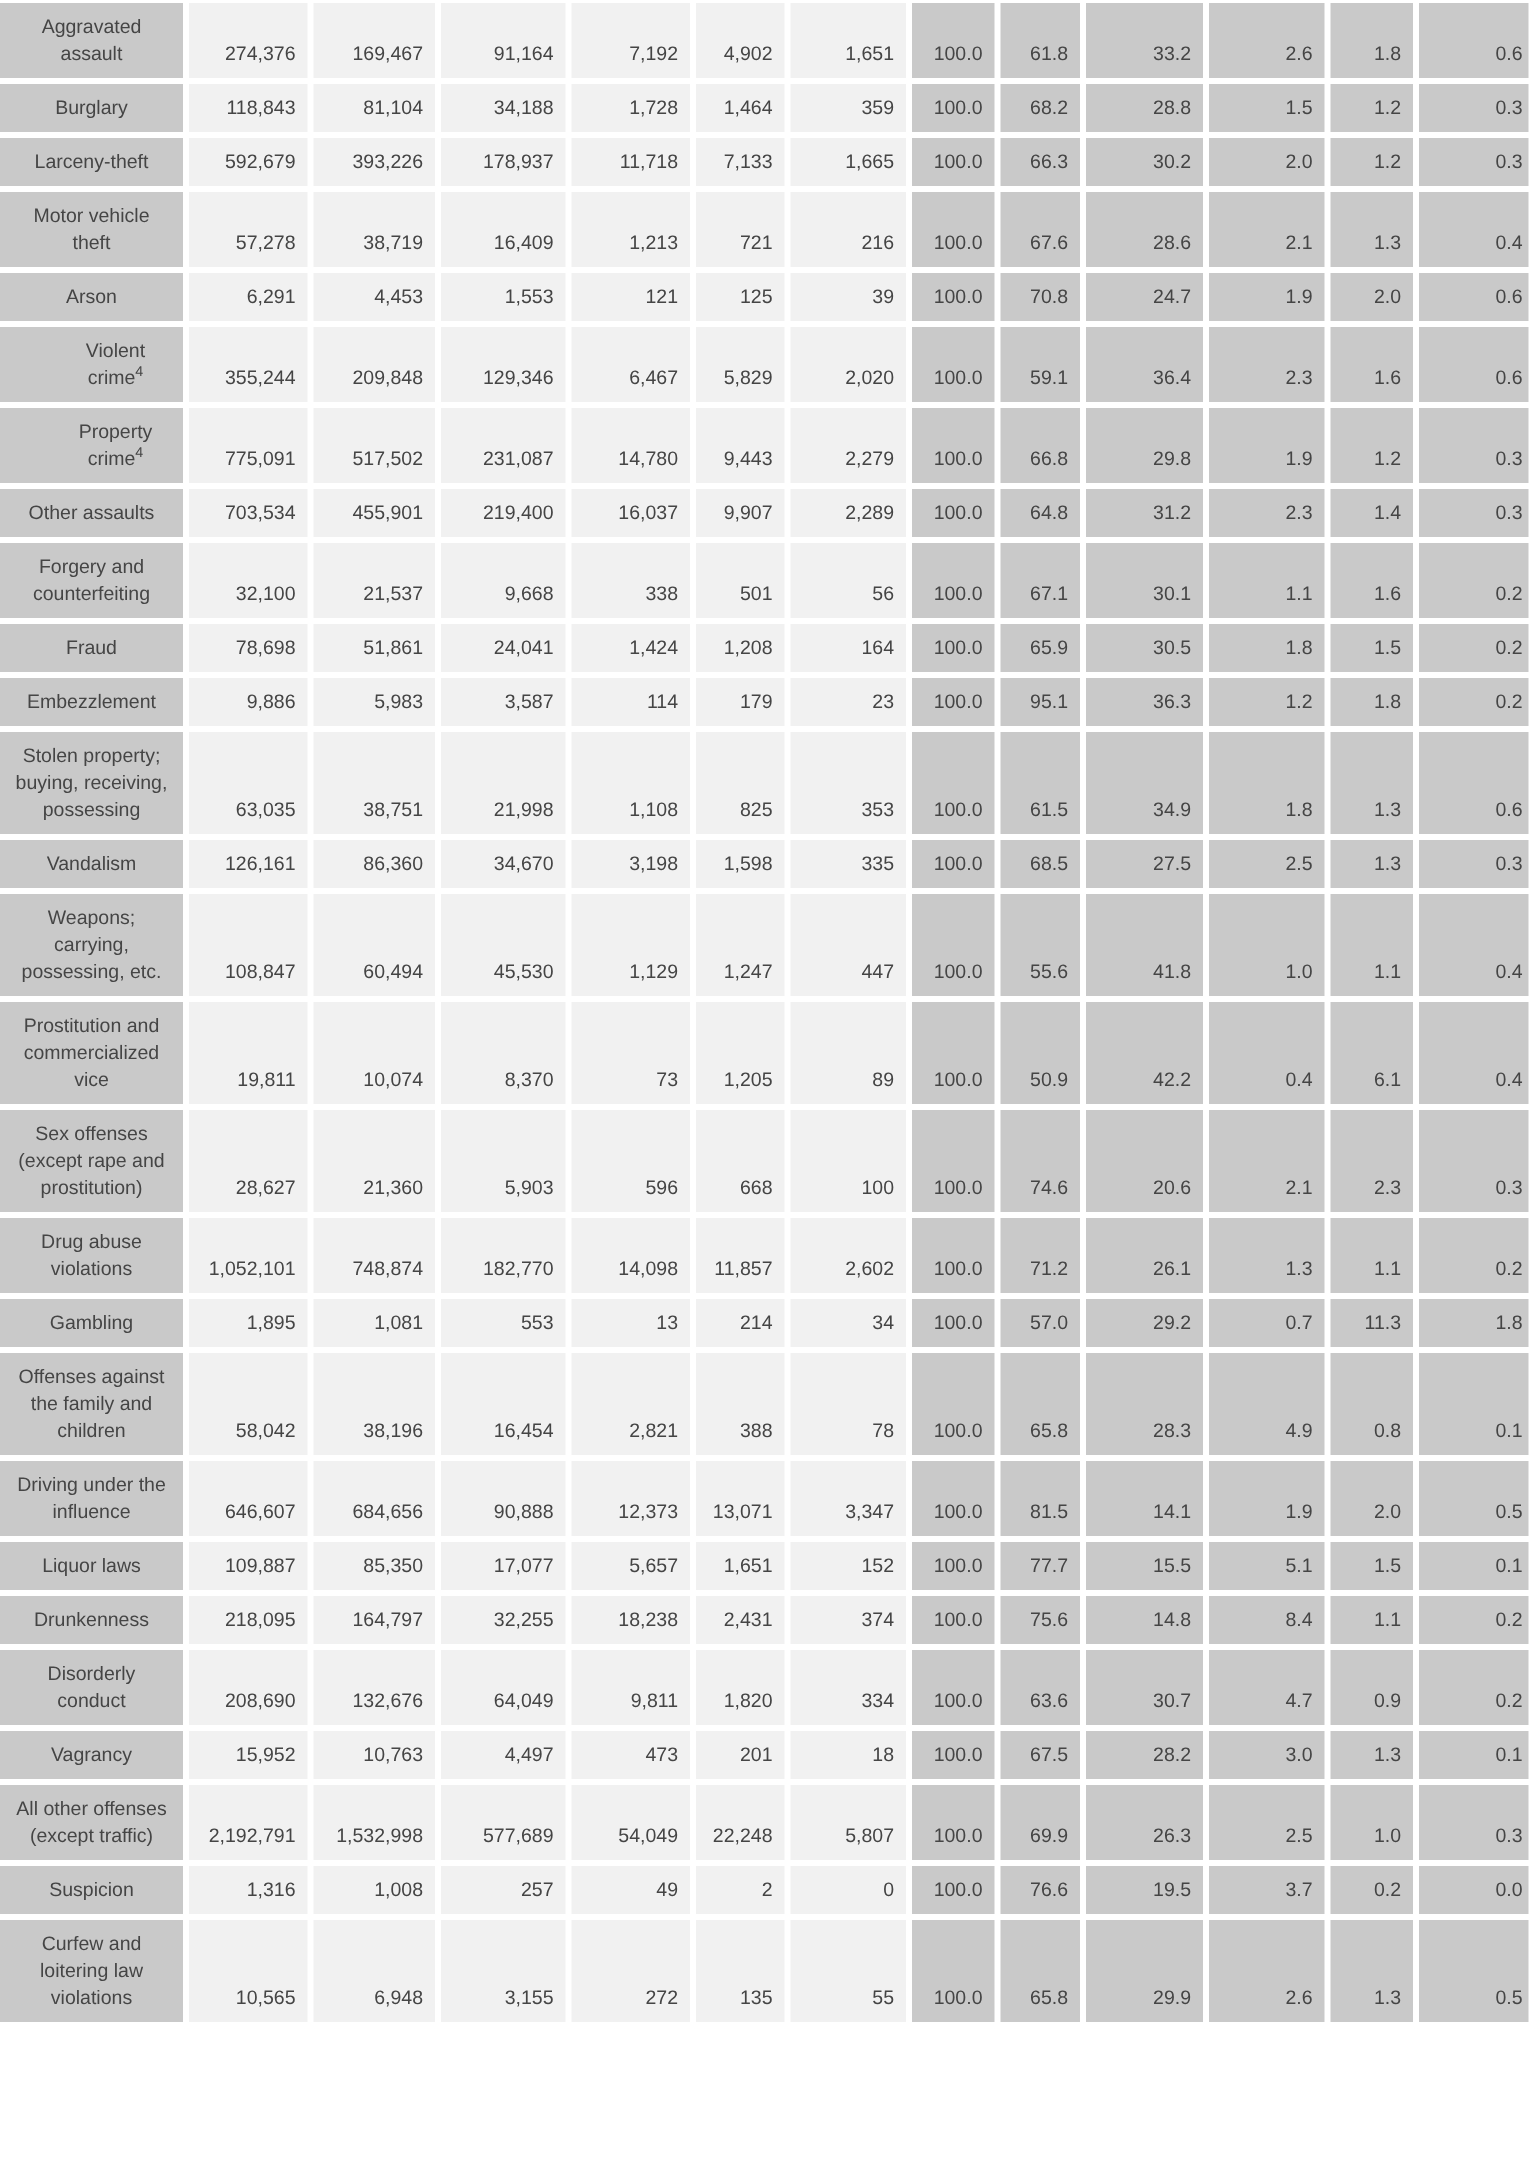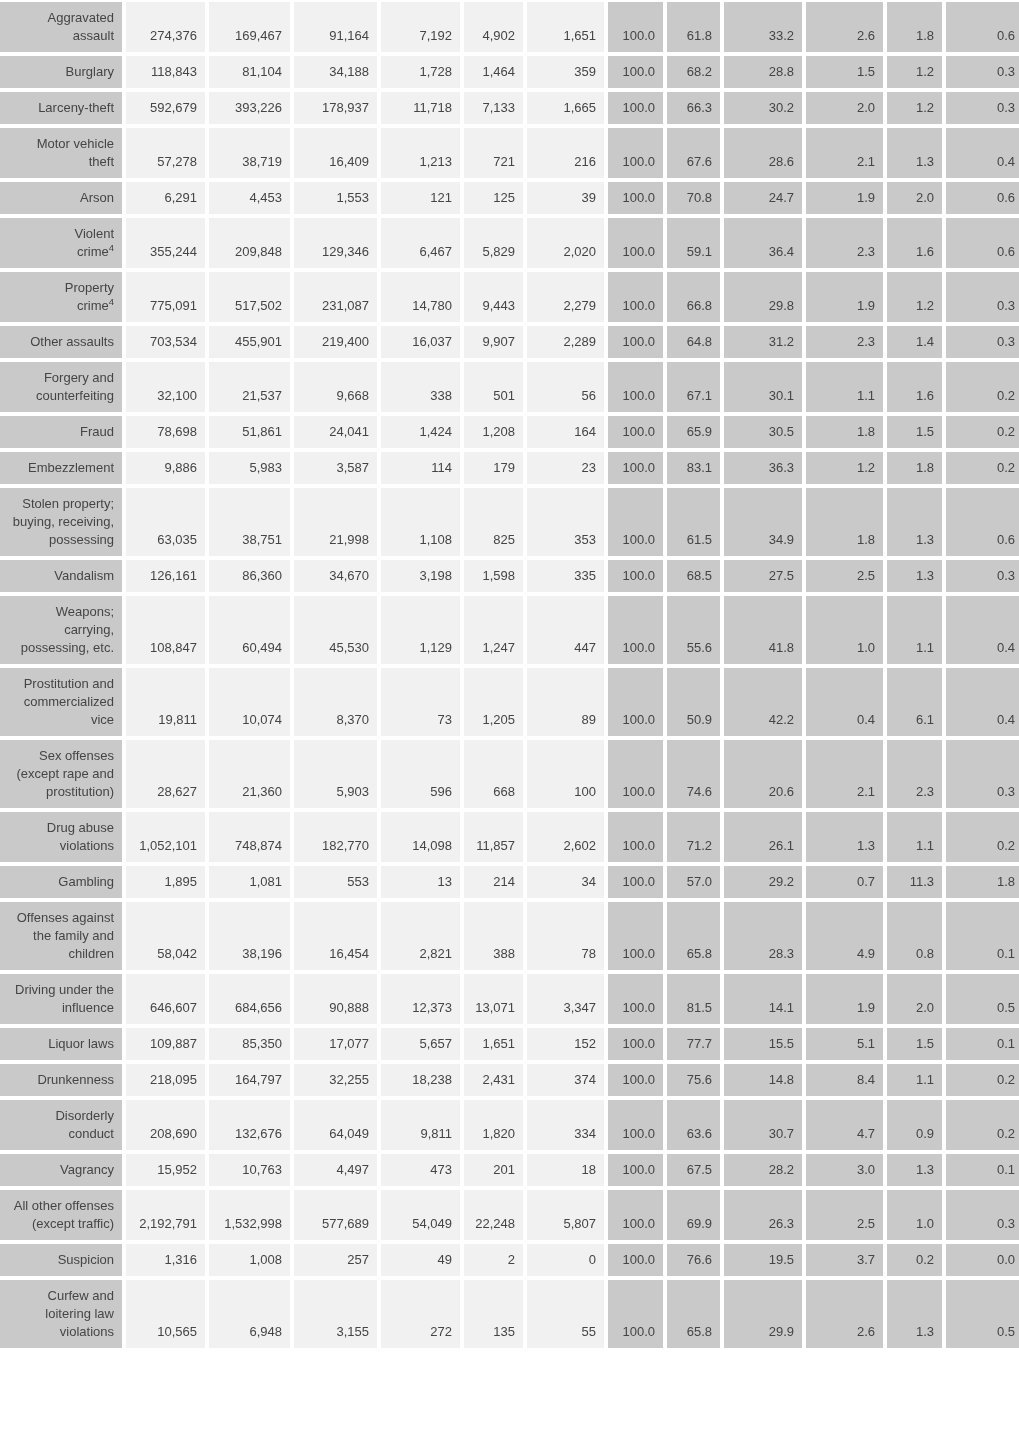--- a/index.html
+++ b/index.html
@@ -29,21 +29,21 @@
     line-height:18px;
     color:var(--text);
   }
   td{
     vertical-align:bottom;
     padding:7px 8px;
     overflow:hidden;
   }
   td.label{
     background:var(--label-bg);
-    text-align:right;
+    text-align:center;
     word-wrap:break-word;
   }
   td.label.indent{
     padding-left:40px;
     margin-left:16px;
   }
   td.num{
     background:var(--count-bg);
     text-align:right;
     white-space:nowrap;
@@ -232,21 +232,21 @@
         </tr>
         <tr>
           <td class="label"><span>Embezzlement</span></td>
           <td class="num">9,886</td>
           <td class="num">5,983</td>
           <td class="num">3,587</td>
           <td class="num">114</td>
           <td class="num">179</td>
           <td class="num">23</td>
           <td class="pct">100.0</td>
-          <td class="pct">83.1</td>
+          <td class="pct">95.1</td>
           <td class="pct">36.3</td>
           <td class="pct">1.2</td>
           <td class="pct">1.8</td>
           <td class="pct">0.2</td>
         </tr>
         <tr>
           <td class="label"><span>Stolen property; buying, receiving, possessing</span></td>
           <td class="num">63,035</td>
           <td class="num">38,751</td>
           <td class="num">21,998</td>

